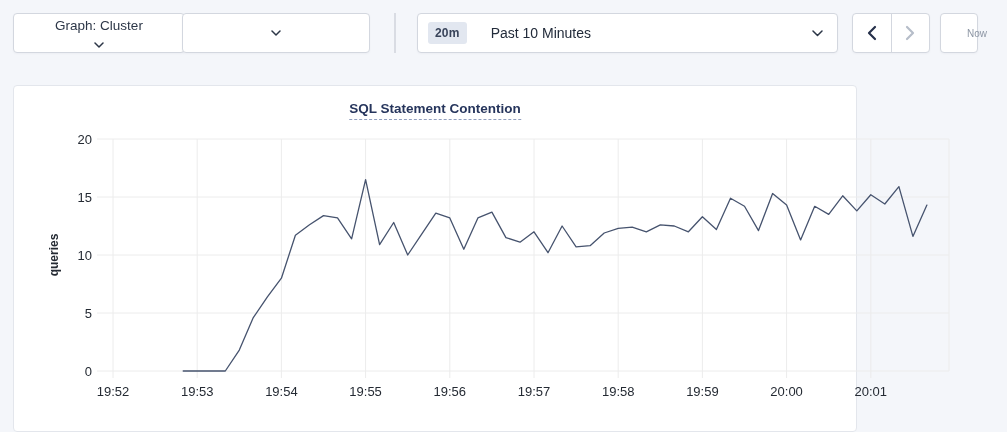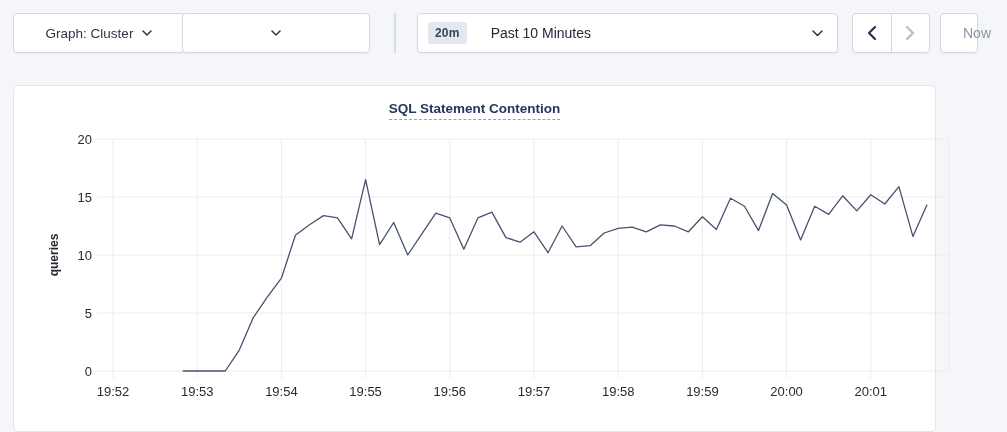--- a/index.html
+++ b/index.html
@@ -8,43 +8,43 @@
 
   
   .toolbar { position:absolute; left:0; top:0; width:1007px; height:66px; }
   .tb-btn {
     position:absolute; top:13px; height:40px; background:#fff;
     border:1px solid #d3d7df; border-radius:4px; cursor:pointer;
     display:flex; align-items:center; color:#2c3647; font-size:13.5px;
     font-family:"Liberation Sans", sans-serif;
     box-shadow:0 1px 2px rgba(40,50,70,0.04);
   }
-  .dd-graph { left:13px; width:172px; justify-content:center; gap:9px; }
+  .dd-graph { left:13px; width:172px; justify-content:center; gap:9px;flex-direction:column; }
   .dd-dash  { left:182px; width:188px; justify-content:center; gap:9px; }
   .tb-divider { position:absolute; left:394px; top:13px; width:2px; height:40px; background:#d9dce3; }
   .dd-time  { left:417px; width:421px; padding:0 14px 0 10px; gap:12px; }
   .dd-time .spacer { flex:1; }
   .time-badge {
     background:#e2e7f0; color:#39445a; font-weight:bold; font-size:12px;
     padding:4px 7px; border-radius:3px; letter-spacing:0.2px;
   }
   .time-label { font-size:14px; color:#222b3a;padding-left:12px; }
   .arrow-group {
     position:absolute; left:852px; top:13px; width:78px; height:40px;
     background:#fff; border:1px solid #d3d7df; border-radius:4px;
     display:flex; box-shadow:0 1px 2px rgba(40,50,70,0.04);
   }
   .arrow-half { flex:1; display:flex; align-items:center; justify-content:center; cursor:pointer; }
   .arrow-half + .arrow-half { border-left:1px solid #d3d7df; }
-  .btn-now { left:940px; width:32px; justify-content:center; color:#8d96a4; font-size:14px;padding-left:36px; }
+  .btn-now { left:940px; width:32px; justify-content:center; color:#8d96a4; font-size:10px;padding-left:36px; }
   .chev svg { display:block; }
 
   
   .card {
-    position:absolute; left:13px; top:85px; width:923px; height:347px;
+    position:absolute; left:13px; top:85px; width:844px; height:347px;
     background:#fff; border:1px solid #e3e6ec; border-radius:4px;
   }
   .chart-title {
     position:absolute; top:15px; left:50%; transform:translateX(-50%);
     font-size:13.5px; font-weight:bold; color:#26355c;
     border-bottom:1px dashed #92a0bf; padding-bottom:3px; cursor:pointer;
     white-space:nowrap;
   }
   #chart { position:absolute; left:0; top:0; }
 </style>

